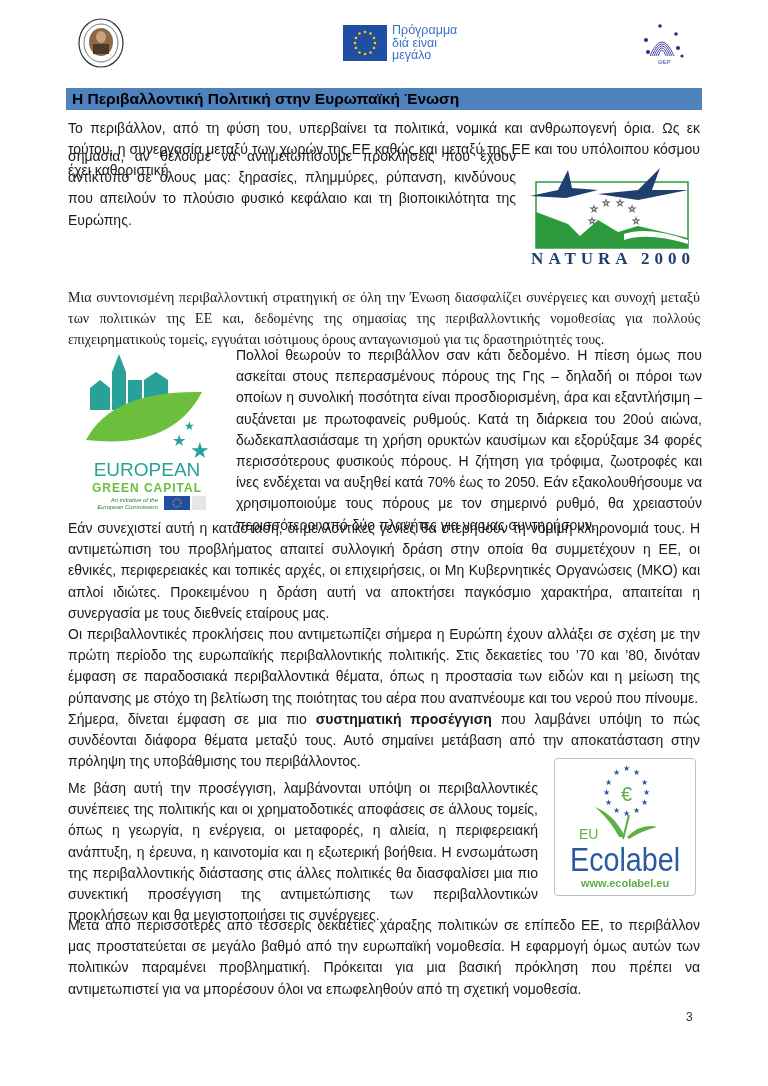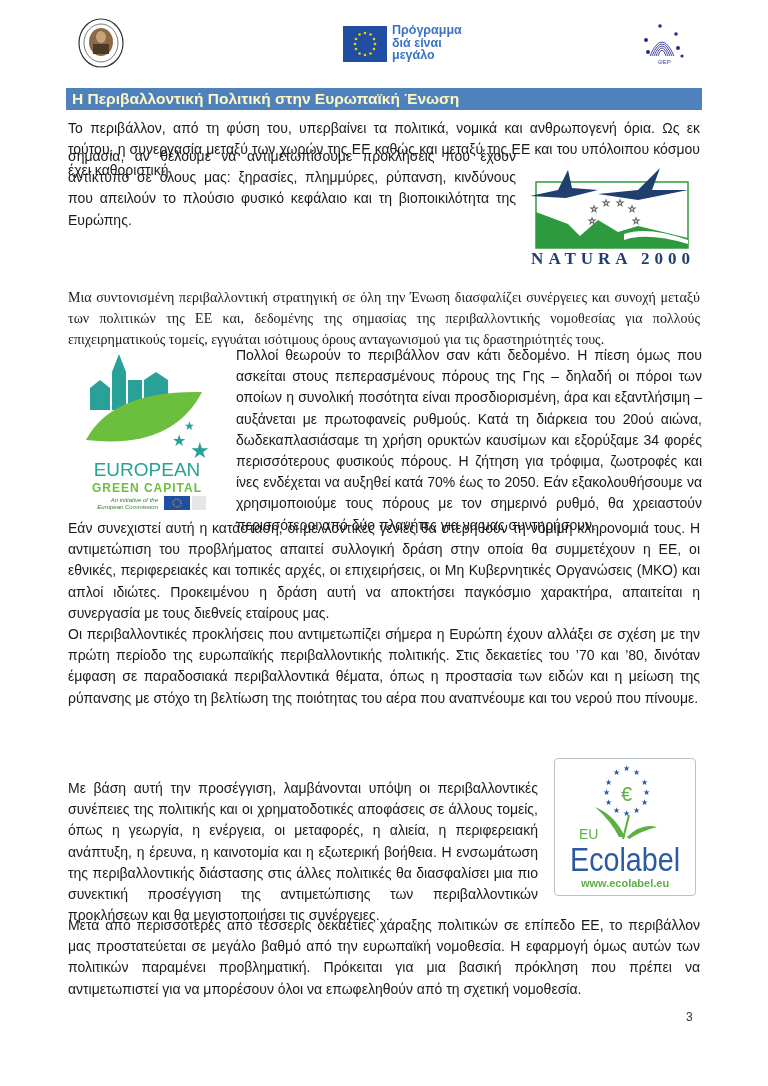--- a/index.html
+++ b/index.html
@@ -2,28 +2,28 @@
 <html><head>
 <meta charset="utf-8">
 <style>
   html, body { margin:0; padding:0; background:#ffffff; }
   body { width:768px; height:1086px; position:relative; overflow:hidden;
          font-family:"Liberation Sans", sans-serif; color:#1a1a1a; }
   .page { position:absolute; left:0; top:0; width:768px; height:1086px; }
 
   
   .logo-left { position:absolute; left:78px; top:18px; width:46px; height:50px; }
-  .logo-center { position:absolute; left:343px; top:24px; display:flex; align-items:flex-end;font-weight:bold; }
+  .logo-center { position:absolute; left:343px; top:24px; display:flex; align-items:center; }
   .eu-flag { width:44px; height:36px; background:#1f4ea3; position:relative; }
   .llp-text { margin-left:5px; font-size:12.5px; line-height:12.5px; color:#3a73c4; }
   .logo-right { position:absolute; left:636px; top:20px; width:52px; height:48px; }
 
   
   .title-bar { position:absolute; left:66px; top:88px; width:636px; height:22px;
-               background:#4f81bd; color:#fef9c3; font-size:15.5px; font-weight:bold;
+               background:#4f81bd; color:#000000; font-size:15.5px; font-weight:bold;
                line-height:22px; padding-left:6px; box-sizing:border-box; }
 
   .p { position:absolute; font-size:14px; line-height:21.2px; text-align:justify; margin:0; }
   .p b { font-weight:bold; }
 
   .natura { position:absolute; left:528px; top:160px; width:170px; height:108px; }
   .egc { position:absolute; left:72px; top:350px; width:150px; height:160px; }
   .ecolabel { position:absolute; left:554px; top:758px; width:142px; height:138px;
               border:1px solid #b9c3cc; border-radius:4px; box-sizing:border-box; background:#fff; }
 
@@ -141,20 +141,21 @@
       <rect x="120" y="146" width="14" height="14" fill="#e6e6e6"></rect>
     </svg>
   </div>
 
   <p class="p" style="left:236px; top:345px; width:466px;">Πολλοί θεωρούν το περιβάλλον σαν κάτι δεδομένο. Η πίεση όμως που ασκείται στους πεπερασμένους πόρους της Γης – δηλαδή οι πόροι των οποίων η συνολική ποσότητα είναι προσδιορισμένη, άρα και εξαντλήσιμη – αυξάνεται με πρωτοφανείς ρυθμούς. Κατά τη διάρκεια του 20ού αιώνα, δωδεκαπλασιάσαμε τη χρήση ορυκτών καυσίμων και εξορύξαμε 34 φορές περισσότερους φυσικούς πόρους. Η ζήτηση για τρόφιμα, ζωοτροφές και ίνες ενδέχεται να αυξηθεί κατά 70% έως το 2050. Εάν εξακολουθήσουμε να χρησιμοποιούμε τους πόρους με τον σημερινό ρυθμό, θα χρειαστούν περισσότεροι από δύο πλανήτες για να μας συντηρήσουν.</p>
 
   <p class="p" style="left:68px; top:518px; width:632px;">Εάν συνεχιστεί αυτή η κατάσταση, οι μελλοντικές γενιές θα στερηθούν τη νόμιμη κληρονομιά τους. Η αντιμετώπιση του προβλήματος απαιτεί συλλογική δράση στην οποία θα συμμετέχουν η ΕΕ, οι εθνικές, περιφερειακές και τοπικές αρχές, οι επιχειρήσεις, οι Μη Κυβερνητικές Οργανώσεις (ΜΚΟ) και απλοί ιδιώτες. Προκειμένου η δράση αυτή να αποκτήσει παγκόσμιο χαρακτήρα, απαιτείται η συνεργασία με τους διεθνείς εταίρους μας.</p>
 
   <p class="p" style="left:68px; top:624px; width:632px;">Οι περιβαλλοντικές προκλήσεις που αντιμετωπίζει σήμερα η Ευρώπη έχουν αλλάξει σε σχέση με την πρώτη περίοδο της ευρωπαϊκής περιβαλλοντικής πολιτικής. Στις δεκαετίες του ’70 και ’80, δινόταν έμφαση σε παραδοσιακά περιβαλλοντικά θέματα, όπως η προστασία των ειδών και η μείωση της ρύπανσης με στόχο τη βελτίωση της ποιότητας του αέρα που αναπνέουμε και του νερού που πίνουμε.</p>
 
+  <p class="p" style="left:68px; top:709px; width:632px;"><span>Σήμερα, δίνεται έμφαση σε μια πιο </span><b>συστηματική προσέγγιση</b><span> που λαμβάνει υπόψη το πώς συνδέονται διάφορα θέματα μεταξύ τους. Αυτό σημαίνει μετάβαση από την αποκατάσταση στην πρόληψη της υποβάθμισης του περιβάλλοντος.</span></p>
 
   <p class="p" style="left:68px; top:778px; width:470px;">Με βάση αυτή την προσέγγιση, λαμβάνονται υπόψη οι περιβαλλοντικές συνέπειες της πολιτικής και οι χρηματοδοτικές αποφάσεις σε άλλους τομείς, όπως η γεωργία, η ενέργεια, οι μεταφορές, η αλιεία, η περιφερειακή ανάπτυξη, η έρευνα, η καινοτομία και η εξωτερική βοήθεια. Η ενσωμάτωση της περιβαλλοντικής διάστασης στις άλλες πολιτικές θα διασφαλίσει μια πιο συνεκτική προσέγγιση της αντιμετώπισης των περιβαλλοντικών προκλήσεων και θα μεγιστοποιήσει τις συνέργειες.</p>
 
   <div class="ecolabel">
     <svg width="140" height="136" viewBox="0 0 140 136">
       <g fill="#2b5aa0" font-size="8">
         <text x="58" y="16">★</text>
           <text x="68" y="12">★</text>
           <text x="78" y="16">★</text>
         <text x="86" y="26">★</text>

